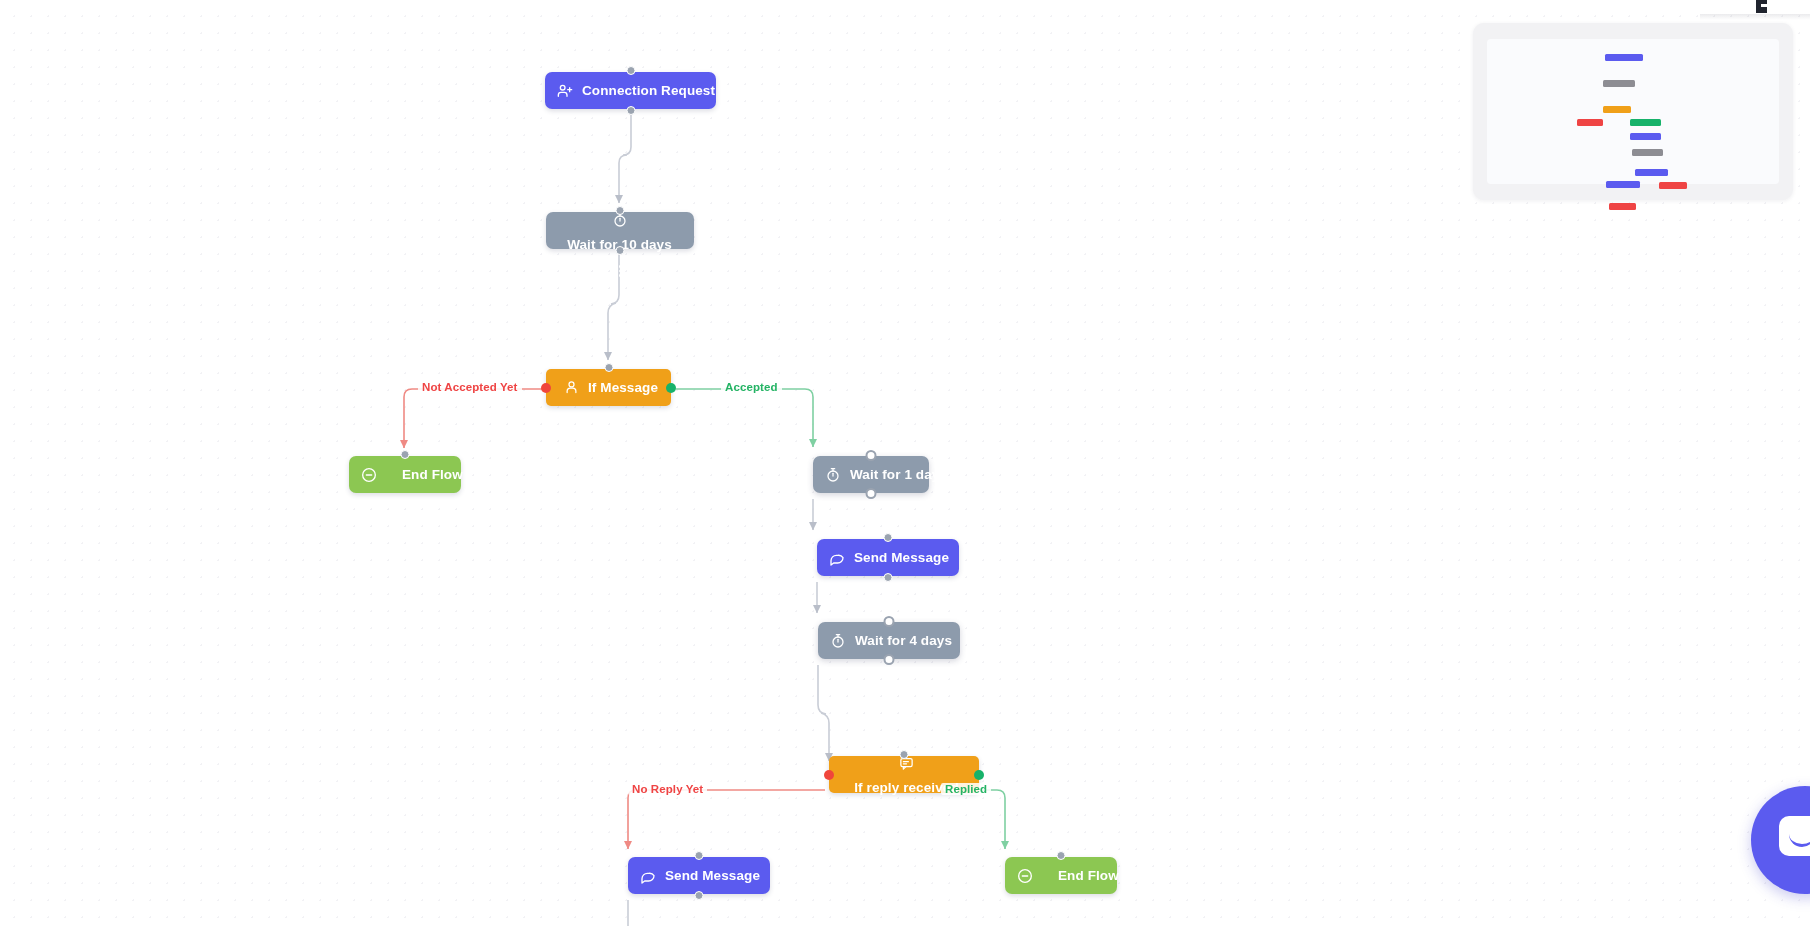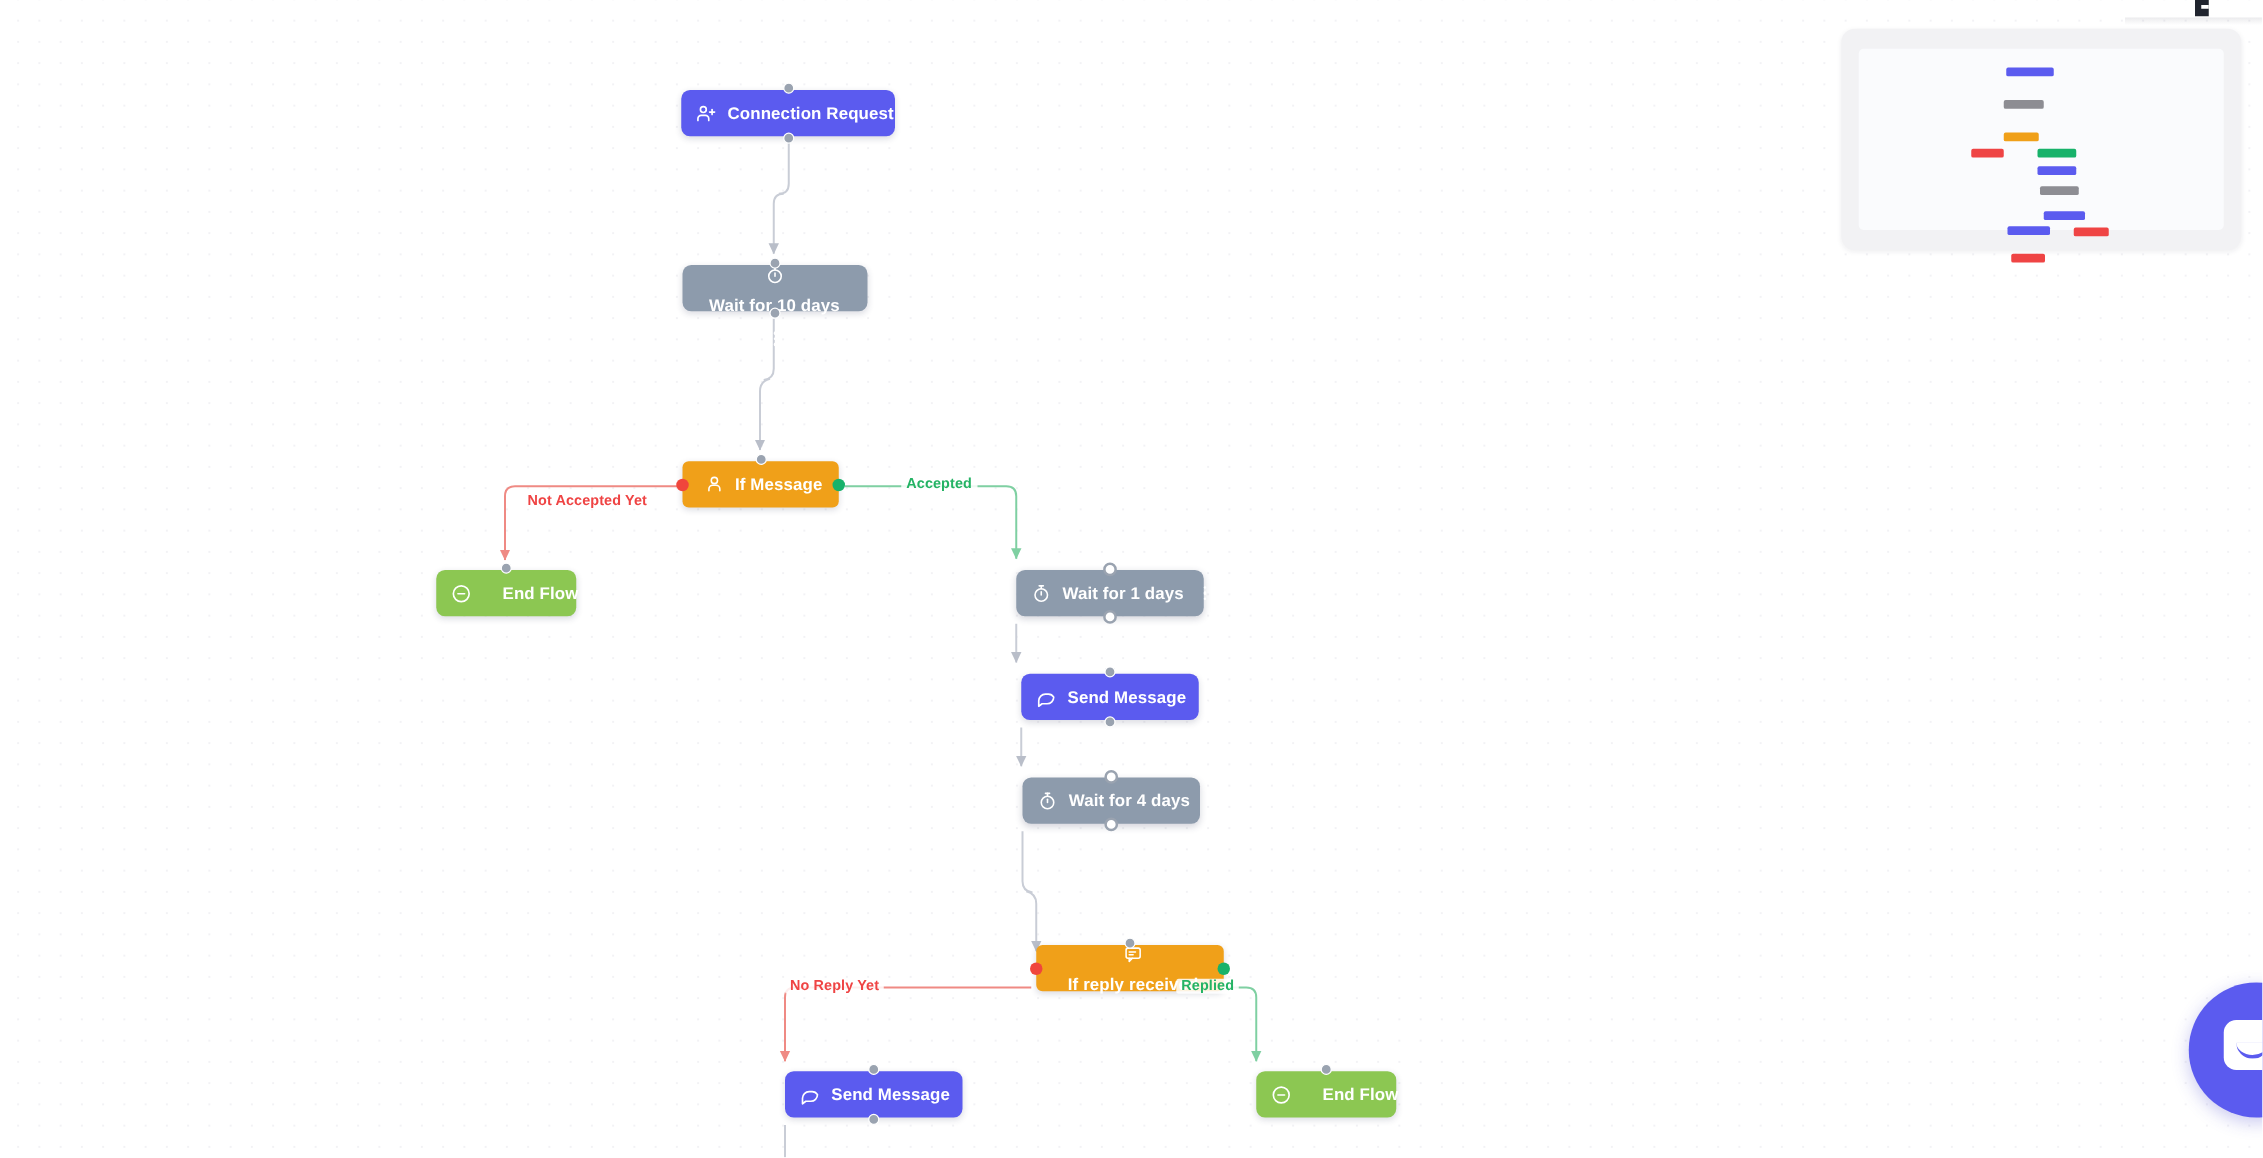--- a/index.html
+++ b/index.html
@@ -217,21 +217,21 @@
 
     <path d="M 818,665 L 818,705 Q 818,713 826,714 L 821,713 Q 829,715 829,723 L 829,761" fill="none" stroke="#c9cdd6" stroke-width="1.6" marker-end="url(#ar-grey)"></path>
 
     <path d="M 825,790 L 636,790 Q 628,790 628,798 L 628,849" fill="none" stroke="#ef8a84" stroke-width="1.6" marker-end="url(#ar-red)"></path>
 
     <path d="M 983,790 L 997,790 Q 1005,790 1005,798 L 1005,849" fill="none" stroke="#7fd0a2" stroke-width="1.6" marker-end="url(#ar-green)"></path>
 
     <path d="M 628,900 L 628,926" fill="none" stroke="#c9cdd6" stroke-width="1.6"></path>
   </svg>
 
-  <div class="edge-label red" style="left:418px; top:395px;">Not Accepted Yet</div>
+  <div class="edge-label red" style="left:418px; top:381px;">Not Accepted Yet</div>
   <div class="edge-label green" style="left:721px; top:381px;">Accepted</div>
   <div class="edge-label red" style="left:628px; top:783px;">No Reply Yet</div>
   <div class="edge-label green" style="left:941px; top:783px;">Replied</div>
 
   <div class="node blue" style="left:545px; top:72px; width:171px;">
     <span class="handle top"></span>
     <span class="icon">
       <svg width="16" height="16" viewBox="0 0 24 24" fill="none" stroke="#fff" stroke-width="2" stroke-linecap="round" stroke-linejoin="round">
         <path d="M15 20v-2a4 4 0 0 0-4-4H6a4 4 0 0 0-4 4v2"></path>
         <circle cx="8.5" cy="7" r="3.5"></circle>
@@ -294,21 +294,21 @@
       </svg>
     </span>
     <span class="label">End Flow</span>
     <span class="kebab">
       <i></i>
         <i></i>
         <i></i>
     </span>
   </div>
 
-  <div class="node grey selected" style="left:813px; top:456px; width:150px;">
+  <div class="node grey selected" style="left:813px; top:456px; width:116px;">
     <span class="handle top ring"></span>
     <span class="icon">
       <svg width="16" height="16" viewBox="0 0 24 24" fill="none" stroke="#fff" stroke-width="1.9" stroke-linecap="round" stroke-linejoin="round">
         <circle cx="12" cy="13.5" r="7.5"></circle>
         <line x1="12" y1="13.5" x2="12" y2="9.5"></line>
         <line x1="9.5" y1="2.5" x2="14.5" y2="2.5"></line>
         <line x1="12" y1="2.5" x2="12" y2="6"></line>
       </svg>
     </span>
     <span class="label">Wait for 1 days</span>

